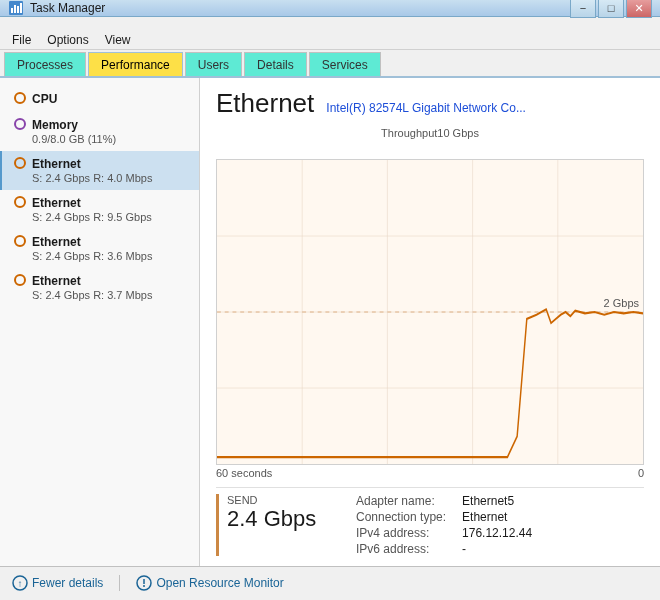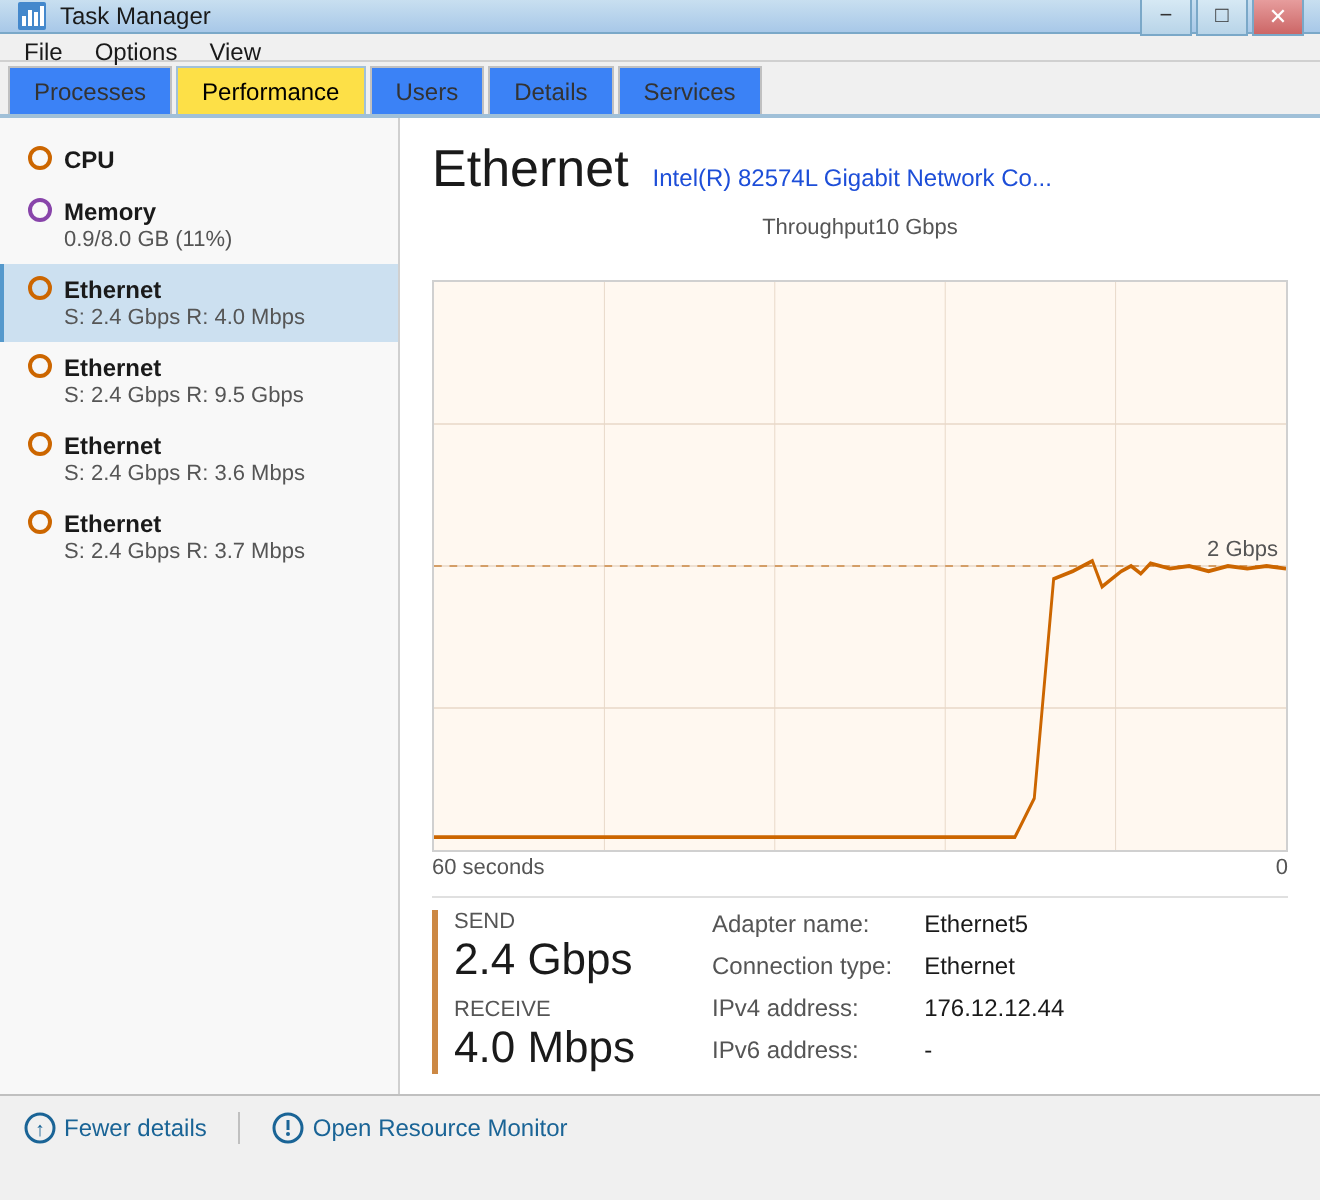--- a/index.html
+++ b/index.html
@@ -53,23 +53,23 @@
       color: #333;
     }
     .title-btn.close {
       background: linear-gradient(to bottom, #e8a0a0, #cc6666);
       color: white;
     }
 
     
     .menu-bar {
       background: #f0f0f0;
-      height: 14px;
-      display: flex;
-      align-items: flex-start;
+      height: 33px;
+      display: flex;
+      align-items: flex-end;
       padding: 0 4px;
       border-bottom: 1px solid #d0d0d0;
     }
     .menu-item {
       padding: 2px 8px;
       font-size: 12px;
       cursor: pointer;
       color: #1a1a1a;
     }
 
@@ -81,21 +81,21 @@
       align-items: flex-end;
       padding: 0 4px;
       border-bottom: 2px solid #a0c0d8;
     }
     .tab {
       padding: 4px 12px;
       font-size: 12px;
       cursor: pointer;
       border: 1px solid #c0c0c0;
       border-bottom: none;
-      background: #3b82f6;
+      background: #5eead4;
       color: #333;
       margin-right: 2px;
       height: 24px;
       display: flex;
       align-items: center;
     }
     .tab.active {
       background: #fde047;
       border-color: #a0c0d8;
       color: #000;
@@ -419,24 +419,20 @@
       <span>60 seconds</span>
       <span>0</span>
     </div>
 
     <div class="stats-section">
       <div class="stats-left">
         <div>
           <div class="stat-label">Send</div>
           <div class="stat-value">2.4 Gbps</div>
         </div>
-        <div>
-          <div class="stat-label">Receive</div>
-          <div class="stat-value">4.0 Mbps</div>
-        </div>
       </div>
       <div class="stats-right">
         <span class="stats-right-label">Adapter name:</span>
         <span class="stats-right-value">Ethernet5</span>
         <span class="stats-right-label">Connection type:</span>
         <span class="stats-right-value">Ethernet</span>
         <span class="stats-right-label">IPv4 address:</span>
         <span class="stats-right-value">176.12.12.44</span>
         <span class="stats-right-label">IPv6 address:</span>
         <span class="stats-right-value">-</span>

